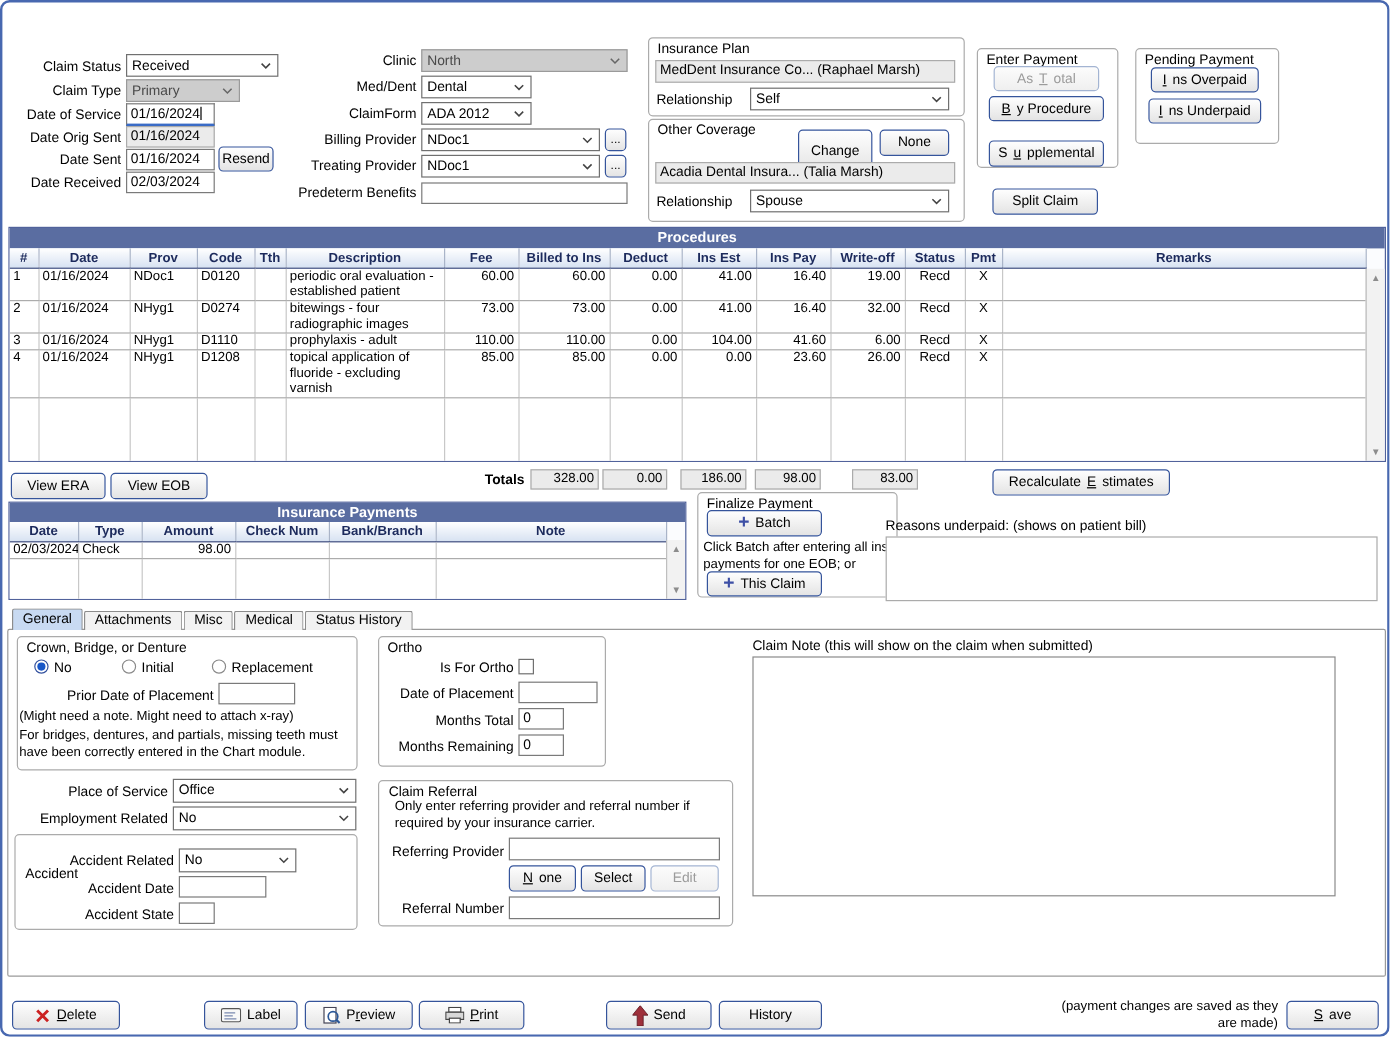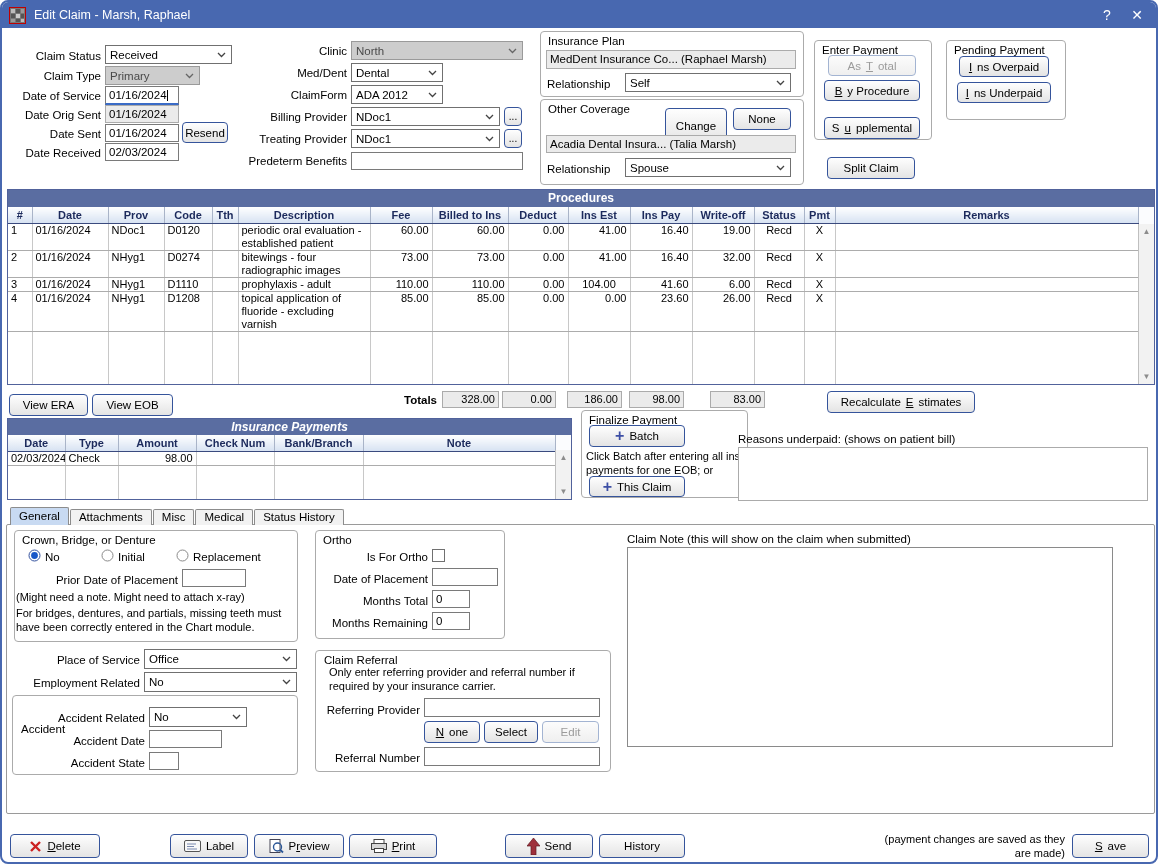--- a/index.html
+++ b/index.html
@@ -56,37 +56,20 @@
   .radio { position:absolute; width:13px; height:13px; }
   .checkbox { position:absolute; width:13px; height:13px; box-sizing:border-box; border:1px solid #707070; background:#fff; }
   .bigbox { position:absolute; box-sizing:border-box; border:1px solid #8A8A8A; background:#fff; }
   .plus { color:var(--plus_blue,#3D4FA5); font-weight:900; font-size:16px; line-height:10px; }
 </style>
 </head>
 <body>
 
 <div id="window">
 
-  <div class="titlebar">
-    <svg class="app-icon" viewBox="0 0 17 17">
-      <rect x="0.5" y="0.5" width="16" height="16" fill="#777" stroke="#C00000"></rect>
-      <rect x="2" y="2" width="4" height="4" fill="#bbb"></rect>
-        <rect x="7" y="2" width="4" height="4" fill="#555"></rect>
-        <rect x="12" y="2" width="3" height="4" fill="#999"></rect>
-      <rect x="2" y="7" width="4" height="4" fill="#555"></rect>
-        <rect x="7" y="7" width="4" height="4" fill="#ccc"></rect>
-        <rect x="12" y="7" width="3" height="4" fill="#555"></rect>
-      <rect x="2" y="12" width="4" height="3" fill="#999"></rect>
-        <rect x="7" y="12" width="4" height="3" fill="#555"></rect>
-        <rect x="12" y="12" width="3" height="3" fill="#bbb"></rect>
-    </svg>
-    <span class="title">Edit Claim - Marsh, Raphael</span>
-    <span class="tb-btn" style="right:34px;">?</span>
-    <span class="tb-btn" style="right:4px;">✕</span>
-  </div>
 
   <div class="lbl" style="left:0;top:47px;width:99px;">Claim Status</div>
   <div class="combo" style="left:103px;top:43px;width:127px;">
     <span class="val">Received</span>
     <svg width="9" height="6">
         <path d="M1 1 L4.5 4.5 L8 1" stroke="#444" fill="none" stroke-width="1.3"></path>
       </svg>
   </div>
   <div class="lbl" style="left:0;top:67px;width:99px;">Claim Type</div>
   <div class="combo disabled" style="left:103px;top:64px;width:95px;">
@@ -262,21 +245,21 @@
           <tr>
             <td style="text-align: left;">3</td>
             <td style="text-align: left;">01/16/2024</td>
             <td style="text-align: left;">NHyg1</td>
             <td style="text-align: left;">D1110</td>
             <td style="text-align: left;"></td>
             <td style="text-align: left;">prophylaxis - adult</td>
             <td style="text-align: right;">110.00</td>
             <td style="text-align: right;">110.00</td>
             <td style="text-align: right;">0.00</td>
-            <td style="text-align: center;">104.00</td>
+            <td style="text-align: right;">104.00</td>
             <td style="text-align: right;">41.60</td>
             <td style="text-align: right;">6.00</td>
             <td style="text-align: center;">Recd</td>
             <td style="text-align: center;">X</td>
             <td style="text-align: left;"></td>
           </tr>
           <tr>
             <td style="text-align: left;">4</td>
             <td style="text-align: left;">01/16/2024</td>
             <td style="text-align: left;">NHyg1</td>
@@ -322,21 +305,21 @@
   <div class="btn" style="left:90px;top:392px;width:81px;height:22px;">View EOB</div>
   <div class="lbl" style="left:380px;top:391px;width:55px;font-weight:bold;">Totals</div>
   <div class="tot" style="left:440px;top:389px;width:57px;">328.00</div>
   <div class="tot" style="left:500px;top:389px;width:54px;">0.00</div>
   <div class="tot" style="left:565px;top:389px;width:55px;">186.00</div>
   <div class="tot" style="left:627px;top:389px;width:55px;">98.00</div>
   <div class="tot" style="left:690px;top:389px;width:55px;margin-left:18px;">83.00</div>
   <div class="btn" style="left:825px;top:389px;width:148px;height:22px;">Recalculate <u>E</u>stimates</div>
 
   <div class="tablebox" style="left:5px;top:416px;width:565px;height:82px;">
-    <div class="tbl-title" style="height:16px;line-height:16px;font-style:italic;">Insurance Payments</div>
+    <div class="tbl-title" style="height:16px;line-height:16px;">Insurance Payments</div>
     <table class="grid" id="pay-table" style="left: 0px; top: 16px; width: 547px;">
         <colgroup>
           <col style="width: 57px;">
           <col style="width: 53px;">
           <col style="width: 78px;">
           <col style="width: 78px;">
           <col style="width: 89px;">
           <col style="width: 192px;">
         </colgroup>
         <thead>

